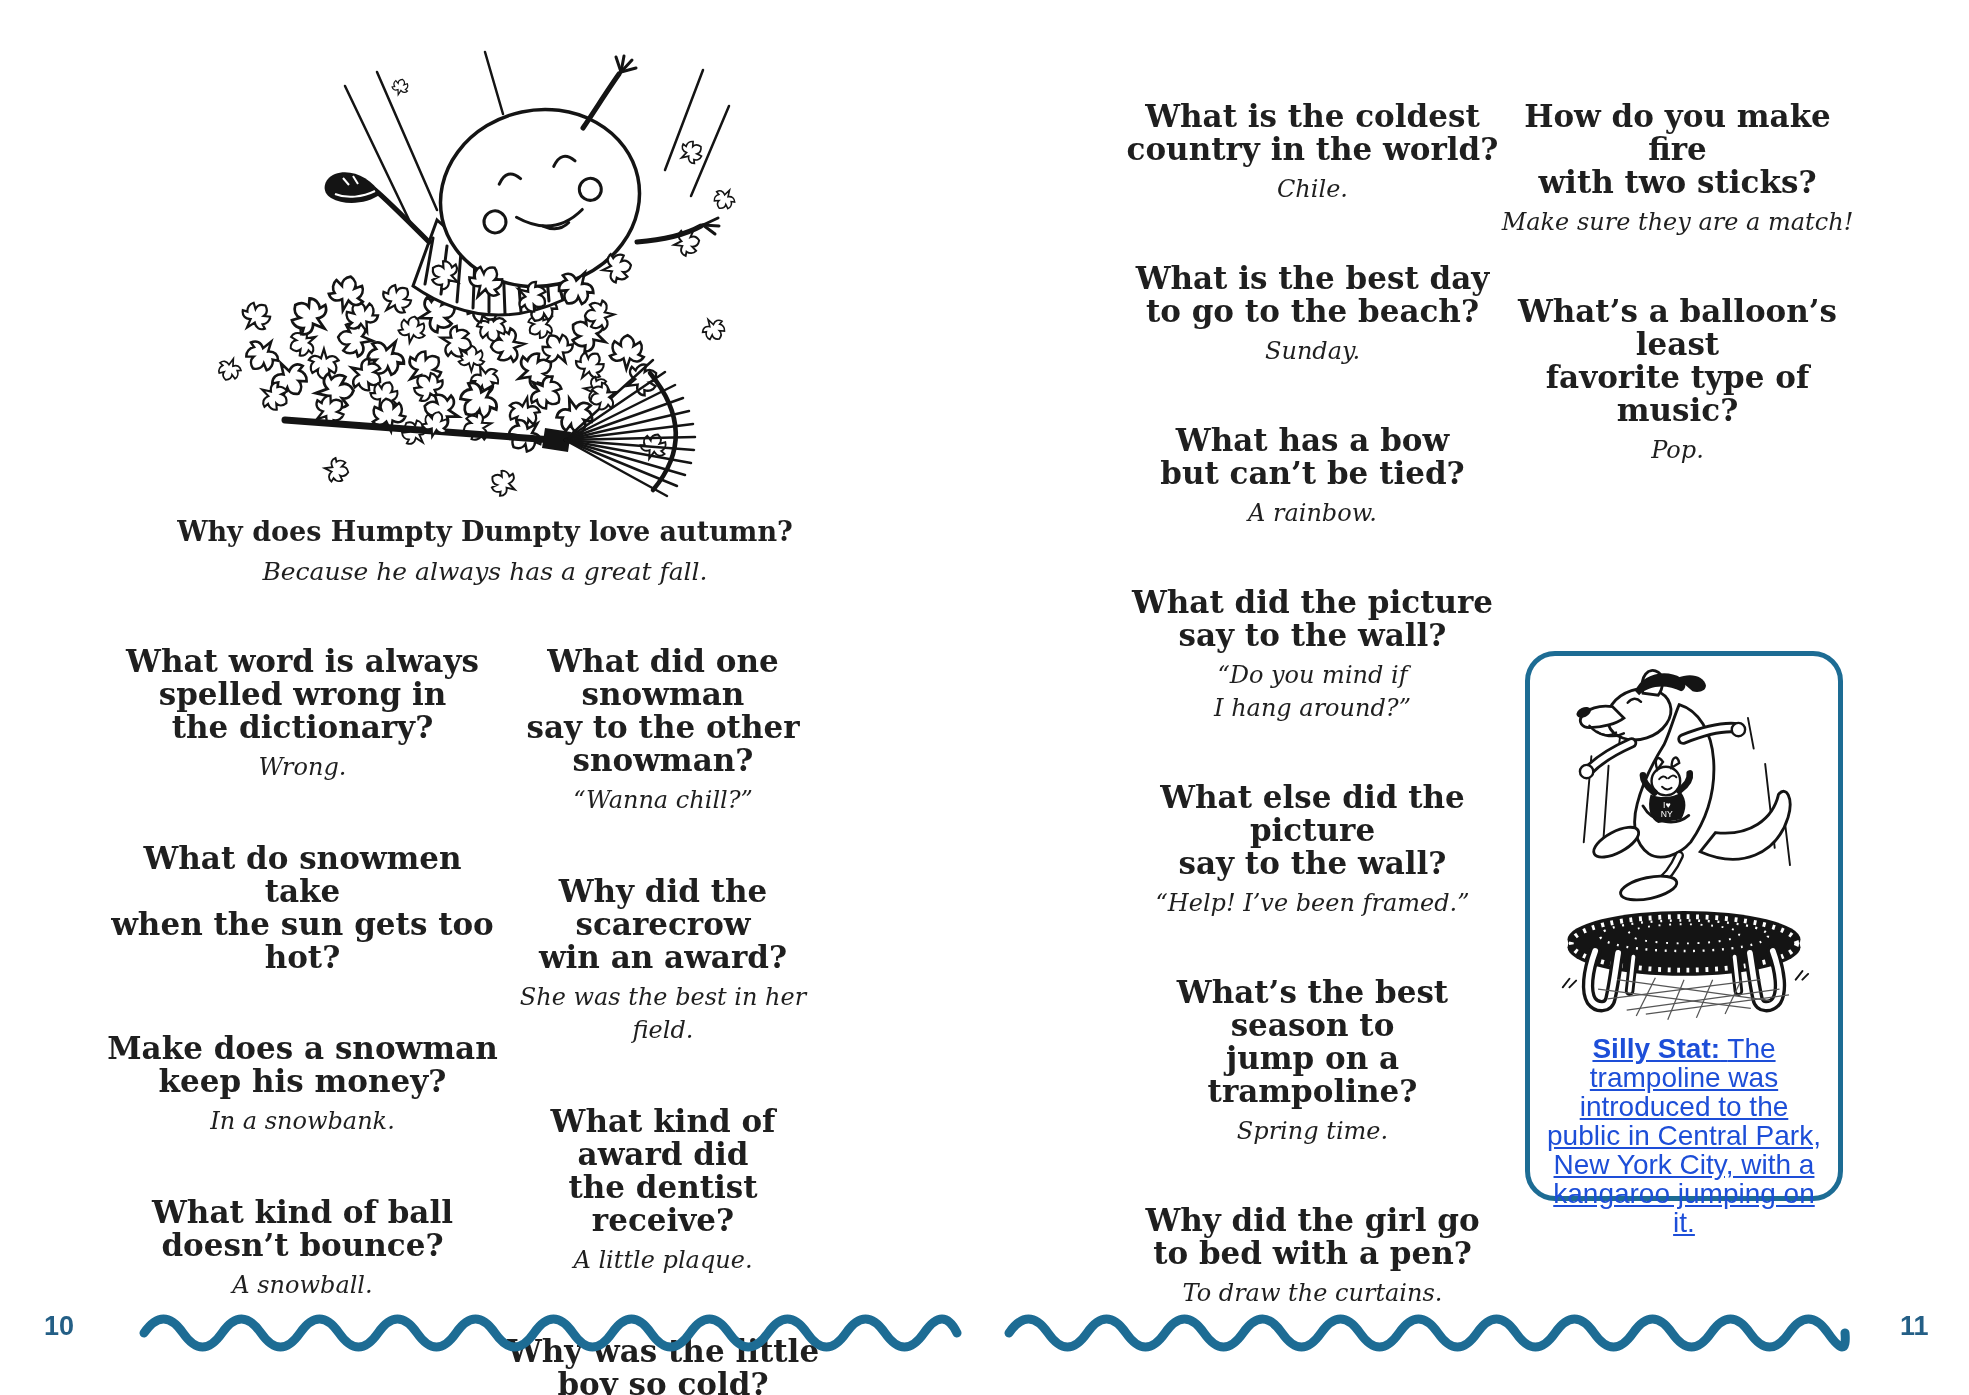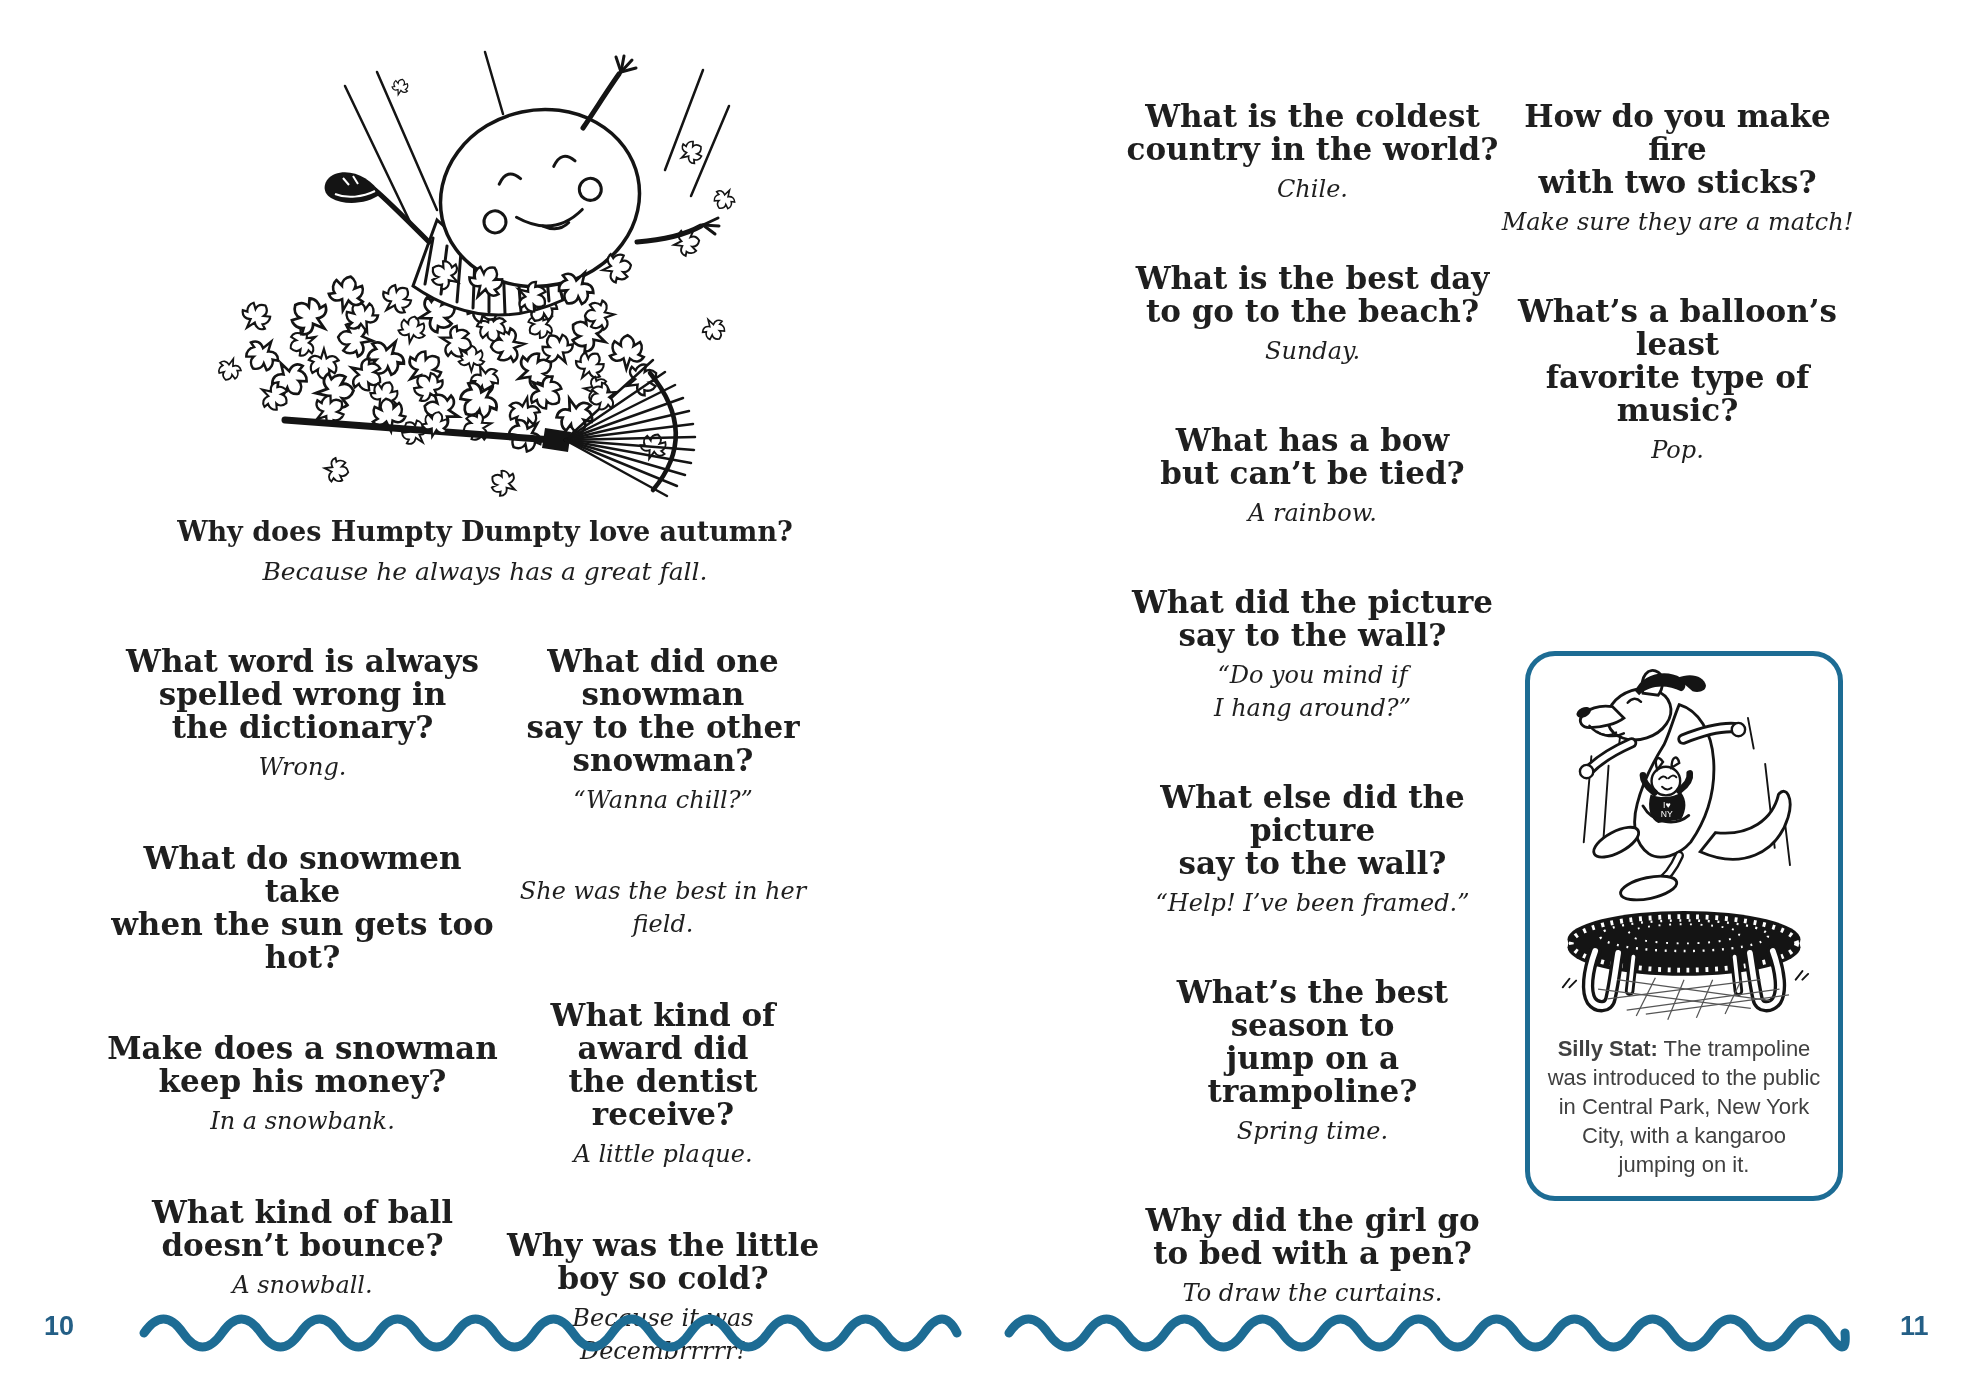--- a/index.html
+++ b/index.html
@@ -12,22 +12,22 @@
   .page-right .joke{margin-bottom:56px;}
   .q{font-weight:700;font-size:31px;line-height:33px;margin:0 0 7px 0;white-space:pre-line;}
   .a{font-weight:400;font-size:24px;line-height:33px;margin:0;white-space:pre-line;font-style:italic;}
   .hero{position:absolute;left:95px;top:515px;width:780px;}
   .hero .q{font-size:27px;}
   .hero .a{font-size:25px;}
   .illu{position:absolute;}
   .stat-box{position:absolute;left:1525px;top:651px;width:318px;height:550px;box-sizing:border-box;
             border:5px solid var(--accent);border-radius:30px;background:#fff;text-align:center;}
   .stat-box svg{display:block;margin:4px auto 0;}
-  .stat-text{font-family:"Liberation Sans","DejaVu Sans",sans-serif;font-size:22px;line-height:29px;
-             color:#404040;margin:2px 14px 0 14px;}
+  .stat-text{font-family:"Liberation Sans","DejaVu Sans",sans-serif;font-size:28px;line-height:29px;
+             color:#1d4ed8;margin:2px 14px 0 14px;text-decoration:underline;}
   .stat-text b{font-weight:700;}
   .folio{position:absolute;top:1311px;font-family:"Liberation Sans","DejaVu Sans",sans-serif;
          font-weight:700;font-size:27px;color:var(--pgnum);}
   .wave{position:absolute;top:1310px;}
   .ink{stroke:#141414;fill:none;stroke-linecap:round;stroke-linejoin:round;}
 </style>
 </head>
 <body>
 
 <div class="spread">
@@ -213,20 +213,22 @@
           <p class="a">A snowball.</p>
         </div>
       </div>
     <div class="col" style="left:495px;top:645px;width:336px">
         <div class="joke">
           <p class="q">What did one snowman
 say to the other snowman?</p>
           <p class="a">“Wanna chill?”</p>
         </div>
         <div class="joke">
+          <p class="q">Why did the scarecrow
+win an award?</p>
           <p class="a">She was the best in her field.</p>
         </div>
         <div class="joke">
           <p class="q">What kind of award did
 the dentist receive?</p>
           <p class="a">A little plaque.</p>
         </div>
         <div class="joke">
           <p class="q">Why was the little
 boy so cold?</p>

